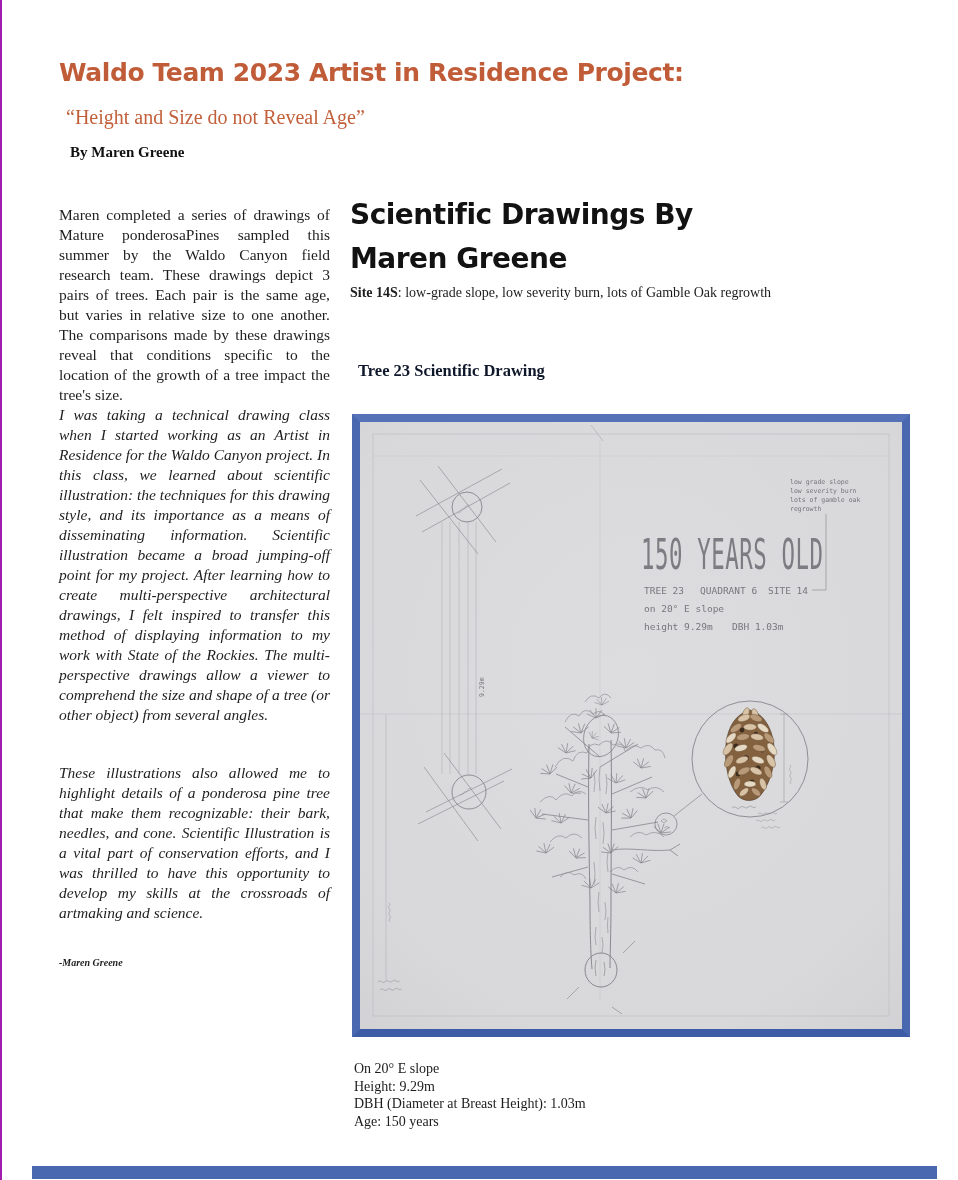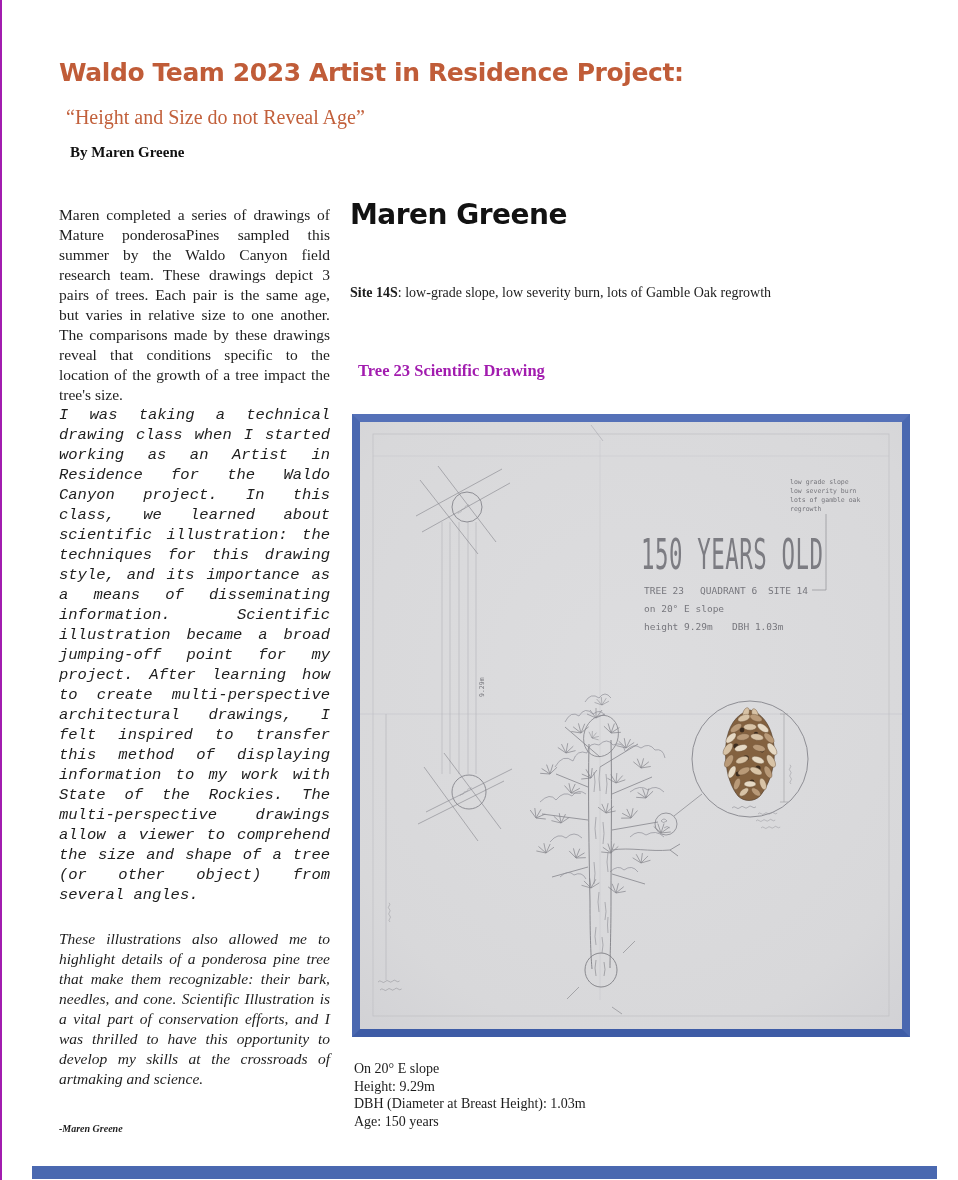--- a/index.html
+++ b/index.html
@@ -13,32 +13,32 @@
   .subtitle{position:absolute;left:64px;top:106px;width:700px;
             font-size:20px;color:#C2603B;}
   .byline{position:absolute;left:68px;top:144px;font-size:15px;font-weight:bold;color:#111;}
 
   
   .leftcol{position:absolute;left:57px;top:205px;width:271px;font-size:15.5px;line-height:20px;
            text-align:justify;color:#1e1e1e;}
   .leftcol p{margin:0;}
   .leftcol .intro{}
   .leftcol .q{font-style:italic;}
-  .leftcol .q1{margin-bottom:24px;font-family:Liberation Mono, monospace;}
+  .leftcol .q1{margin-bottom:38px;}
   .leftcol .q2{margin-bottom:30px;}
   .leftcol .q3{margin-bottom:30px;}
   .signature{font-style:italic;font-weight:bold;font-size:10px;}
 
   
   .heading{position:absolute;left:348px;top:193px;width:580px;
            font-family:"DejaVu Sans",sans-serif;font-weight:bold;font-size:28px;line-height:44px;
            letter-spacing:-0.5px;color:#121212;}
   .siteline{position:absolute;left:348px;top:285px;width:600px;font-size:14px;color:#1c1c1c;}
   .siteline b{font-weight:bold;}
-  .figheading{position:absolute;left:356px;top:361px;font-size:16.5px;font-weight:bold;color:#a21caf;}
+  .figheading{position:absolute;left:356px;top:361px;font-size:16.5px;font-weight:bold;color:#0f172a;}
 
   .figure{position:absolute;left:350px;top:414px;width:542px;height:607px;
           border:8px solid #4A68B0;border-bottom-color:#3E5CA6;border-top-color:#5571B8;
           background:#d9d9db;}
   .figure svg{display:block;}
 
   .caption{position:absolute;left:352px;top:1060px;font-size:14px;line-height:17.5px;color:#1c1c1c;}
   .caption div{white-space:nowrap;}
 
   .bottom-bar{position:absolute;left:30px;top:1166px;width:905px;height:13px;background:#4A68B0;}
@@ -53,20 +53,21 @@
   <div class="byline">By Maren Greene</div>
 
   <div class="leftcol">
     <p class="intro">Maren completed a series of drawings of Mature ponderosaPines sampled this summer by the Waldo Canyon field research team. These drawings depict 3 pairs of trees. Each pair is the same age, but varies in relative size to one another. The comparisons made by these drawings reveal that conditions specific to the location of the growth of a tree impact the tree's size.</p>
     <p class="q q1">I was taking a technical drawing class when I started working as an Artist in Residence for the Waldo Canyon project. In this class, we learned about scientific illustration: the techniques for this drawing style, and its importance as a means of disseminating information. Scientific illustration became a broad jumping-off point for my project. After learning how to create multi-perspective architectural drawings, I felt inspired to transfer this method of displaying information to my work with State of the Rockies. The multi-perspective drawings allow a viewer to comprehend the size and shape of a tree (or other object) from several angles.</p>
     <p class="q q3">These illustrations also allowed me to highlight details of a ponderosa pine tree that make them recognizable: their bark, needles, and cone. Scientific Illustration is a vital part of conservation efforts, and I was thrilled to have this opportunity to develop my skills at the crossroads of artmaking and science.</p>
     <p class="signature">-Maren Greene</p>
   </div>
 
   <div class="heading">
+    <div>Scientific Drawings By</div>
     <div>Maren Greene</div>
   </div>
 
   <div class="siteline"><b>Site 14S</b><span>: low-grade slope, low severity burn, lots of Gamble Oak regrowth</span></div>
 
   <div class="figheading">Tree 23 Scientific Drawing</div>
 
   <div class="figure">
     <svg width="542" height="607" viewBox="0 0 542 607">
       <defs>

